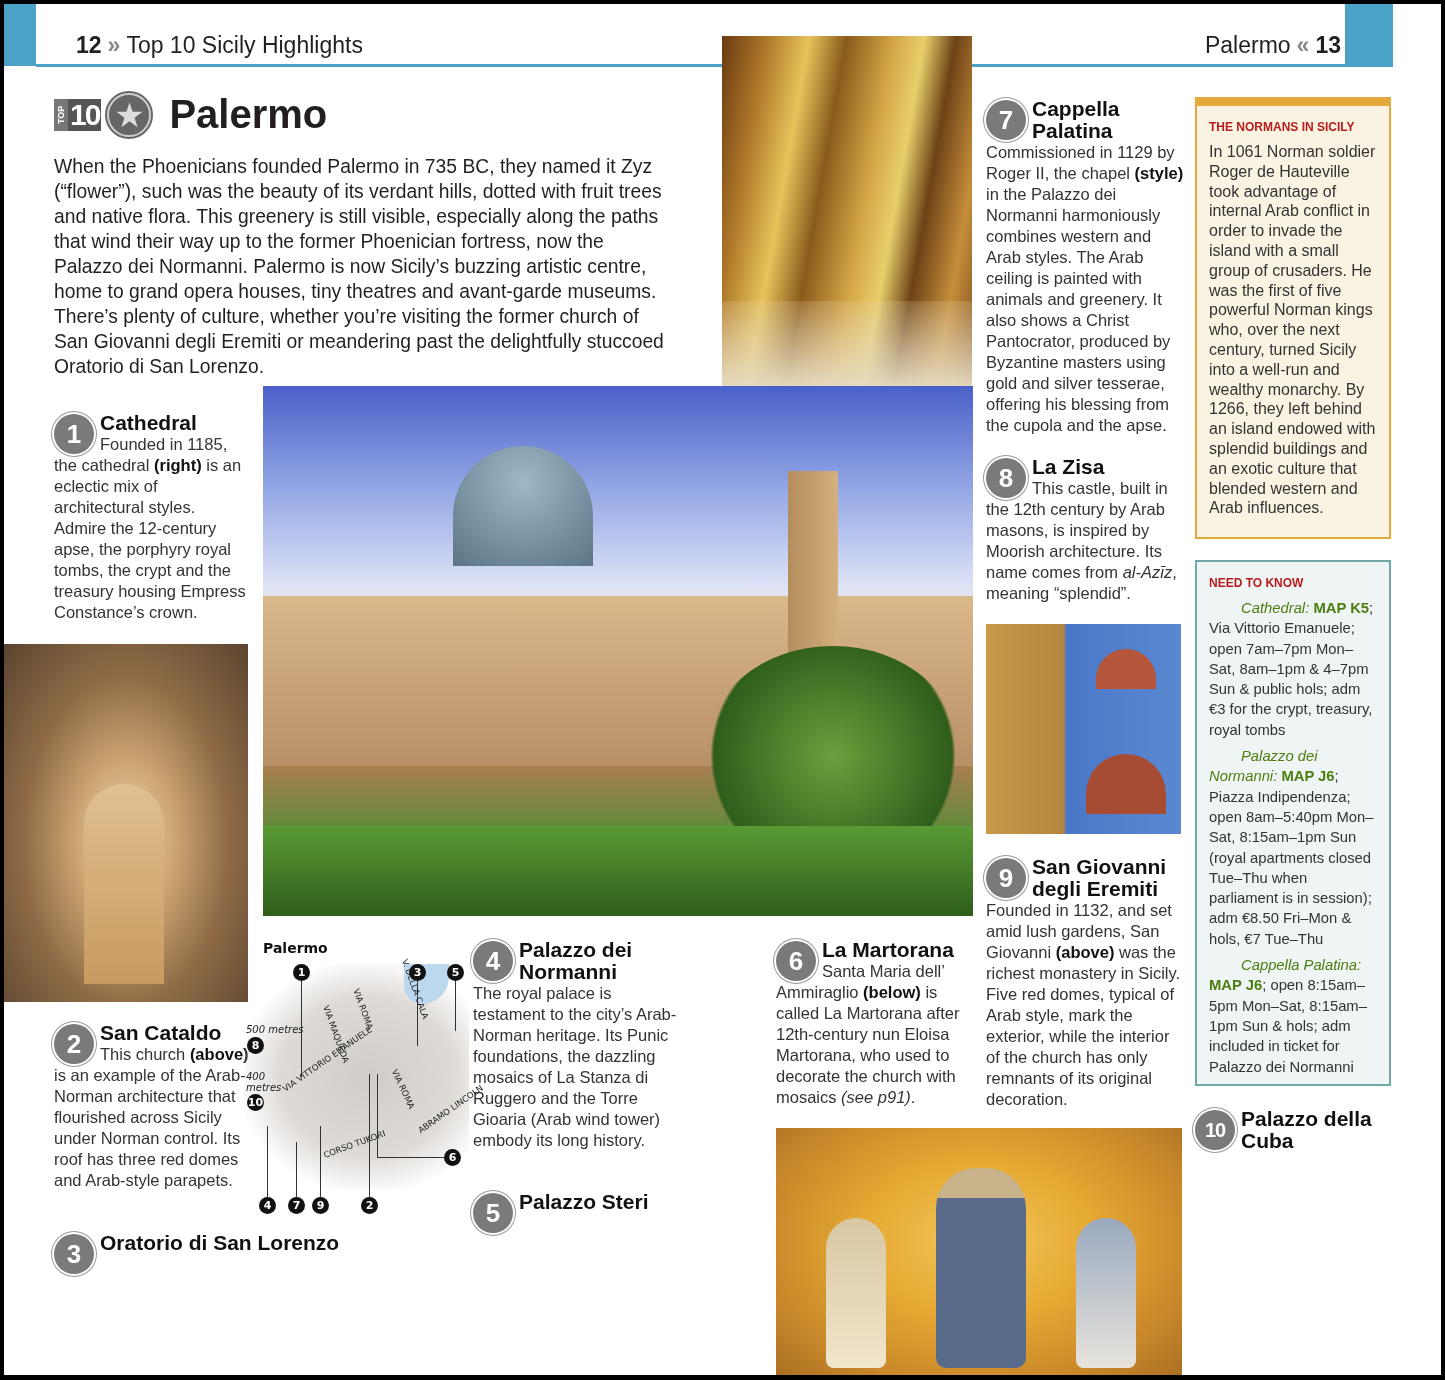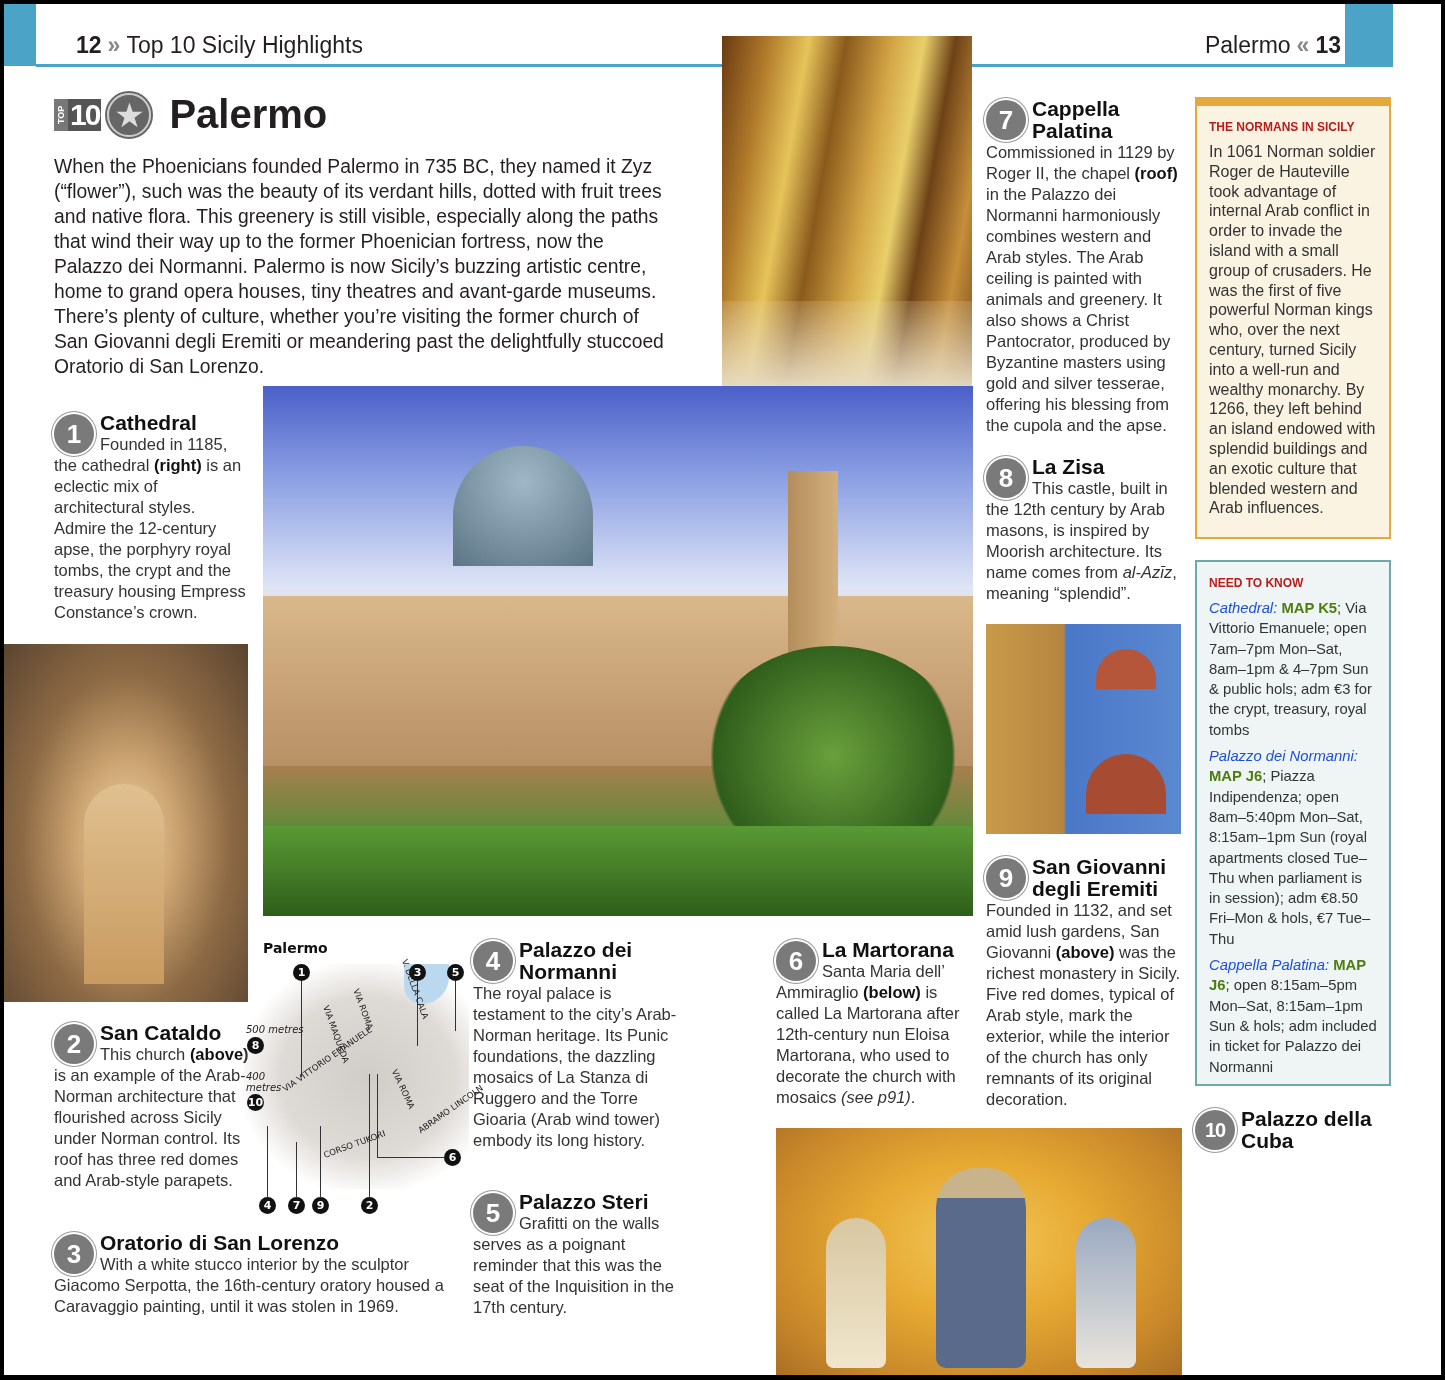--- a/index.html
+++ b/index.html
@@ -70,21 +70,21 @@
   .map-scale { position:absolute; font-family:"DejaVu Sans",sans-serif; font-style: italic; font-size:10px; color:#222; }
   .map-line { position:absolute; background:#333; }
   .map-water { position:absolute; left:160px; top:30px; width:45px; height:40px; border-radius: 0 0 30px 20px; background:#bcd8ee; }
 
   
   .box-normans { position:absolute; left:1191px; top:93px; width:196px; height:442px; background:#fbf3e2; border:2px solid #e5a83a; border-top:9px solid #e5a83a; padding: 12px 12px; font-family:"Liberation Sans",sans-serif; }
   .box-need { position:absolute; left:1191px; top:556px; width:196px; height:526px; background:#eef5f4; border:2px solid #6fa8a8; padding: 12px 12px; font-family:"Liberation Sans",sans-serif; }
   .box-h { font-weight:bold; font-size:12px; line-height:18px; color:#b91c1c; margin-bottom:6px; }
   .box-p { font-size:16px; line-height:19.8px; color:#333; }
   .need-p { font-size:14.8px; line-height:20.3px; color:#333; margin-bottom:6px; }
-  .need-p i { color:#1d4ed8; }
+  .need-p i { color:#4d7c0f;margin-left:32px; }
   .need-p b { color:#4d7c0f; }
 </style>
 </head>
 <body>
 
 <div class="page">
 
   <div class="hdr-tab-left"></div>
   <div class="hdr-line"></div>
   <div class="hdr-tab-right"></div>
@@ -132,21 +132,20 @@
 
   <div class="entry" style="left:50px; top:1018px; width:195px;">
     <span class="num">2</span>
     <h3>San Cataldo</h3>
     <span>This church </span><b>(above)</b><span> is an example of the Arab-Norman architecture that flourished across Sicily under Norman control. Its roof has three red domes and Arab-style parapets.</span>
   </div>
 
   <div class="entry" style="left:50px; top:1228px; width:405px;">
     <span class="num">3</span>
     <h3>Oratorio di San Lorenzo</h3>
-    <span>With a white stucco interior by the sculptor Giacomo Serpotta, the 16th-century oratory housed a Caravaggio painting, until it was stolen in 1969.</span>
   </div>
 
   <div class="map">
     <div class="map-area"></div>
     <div class="map-water"></div>
     <div class="map-title">Palermo</div>
     <div class="map-pin" style="left:49px; top:30px;">1</div>
     <div class="map-pin" style="left:165px; top:30px;">3</div>
     <div class="map-pin" style="left:203px; top:30px;">5</div>
     <div class="map-pin" style="left:3px; top:103px;">8</div>
@@ -178,34 +177,33 @@
 
   <div class="entry" style="left:469px; top:935px; width:205px;">
     <span class="num">4</span>
     <h3>Palazzo dei Normanni</h3>
     <span>The royal palace is testament to the city’s Arab-Norman heritage. Its Punic foundations, the dazzling mosaics of La Stanza di Ruggero and the Torre Gioaria (Arab wind tower) embody its long history.</span>
   </div>
 
   <div class="entry" style="left:469px; top:1187px; width:205px;">
     <span class="num">5</span>
     <h3>Palazzo Steri</h3>
-    <span>Grafitti on the walls serves as a poignant reminder that this was the seat of the Inquisition in the 17th century.</span>
   </div>
 
   <div class="entry" style="left:772px; top:935px; width:200px;">
     <span class="num">6</span>
     <h3>La Martorana</h3>
     <span>Santa Maria dell’ Ammiraglio </span><b>(below)</b><span> is called La Martorana after 12th-century nun Eloisa Martorana, who used to decorate the church with mosaics </span><i>(see p91)</i><span>.</span>
   </div>
 
   <div class="entry" style="left:982px; top:94px; width:200px;">
     <span class="num">7</span>
     <h3>Cappella Palatina</h3>
     <div style="clear:both"></div>
-    <span>Commissioned in 1129 by Roger II, the chapel </span><b>(roof)</b><span> in the Palazzo dei Normanni harmoniously combines western and Arab styles. The Arab ceiling is painted with animals and greenery. It also shows a Christ Pantocrator, produced by Byzantine masters using gold and silver tesserae, offering his blessing from the cupola and the apse.</span>
+    <span>Commissioned in 1129 by Roger II, the chapel </span><b>(style)</b><span> in the Palazzo dei Normanni harmoniously combines western and Arab styles. The Arab ceiling is painted with animals and greenery. It also shows a Christ Pantocrator, produced by Byzantine masters using gold and silver tesserae, offering his blessing from the cupola and the apse.</span>
   </div>
 
   <div class="entry" style="left:982px; top:452px; width:200px;">
     <span class="num">8</span>
     <h3>La Zisa</h3>
     <span>This castle, built in the 12th century by Arab masons, is inspired by Moorish architecture. Its name comes from </span><i>al-Azīz</i><span>, meaning “splendid”.</span>
   </div>
 
   <div class="entry" style="left:982px; top:852px; width:200px;">
     <span class="num">9</span>

